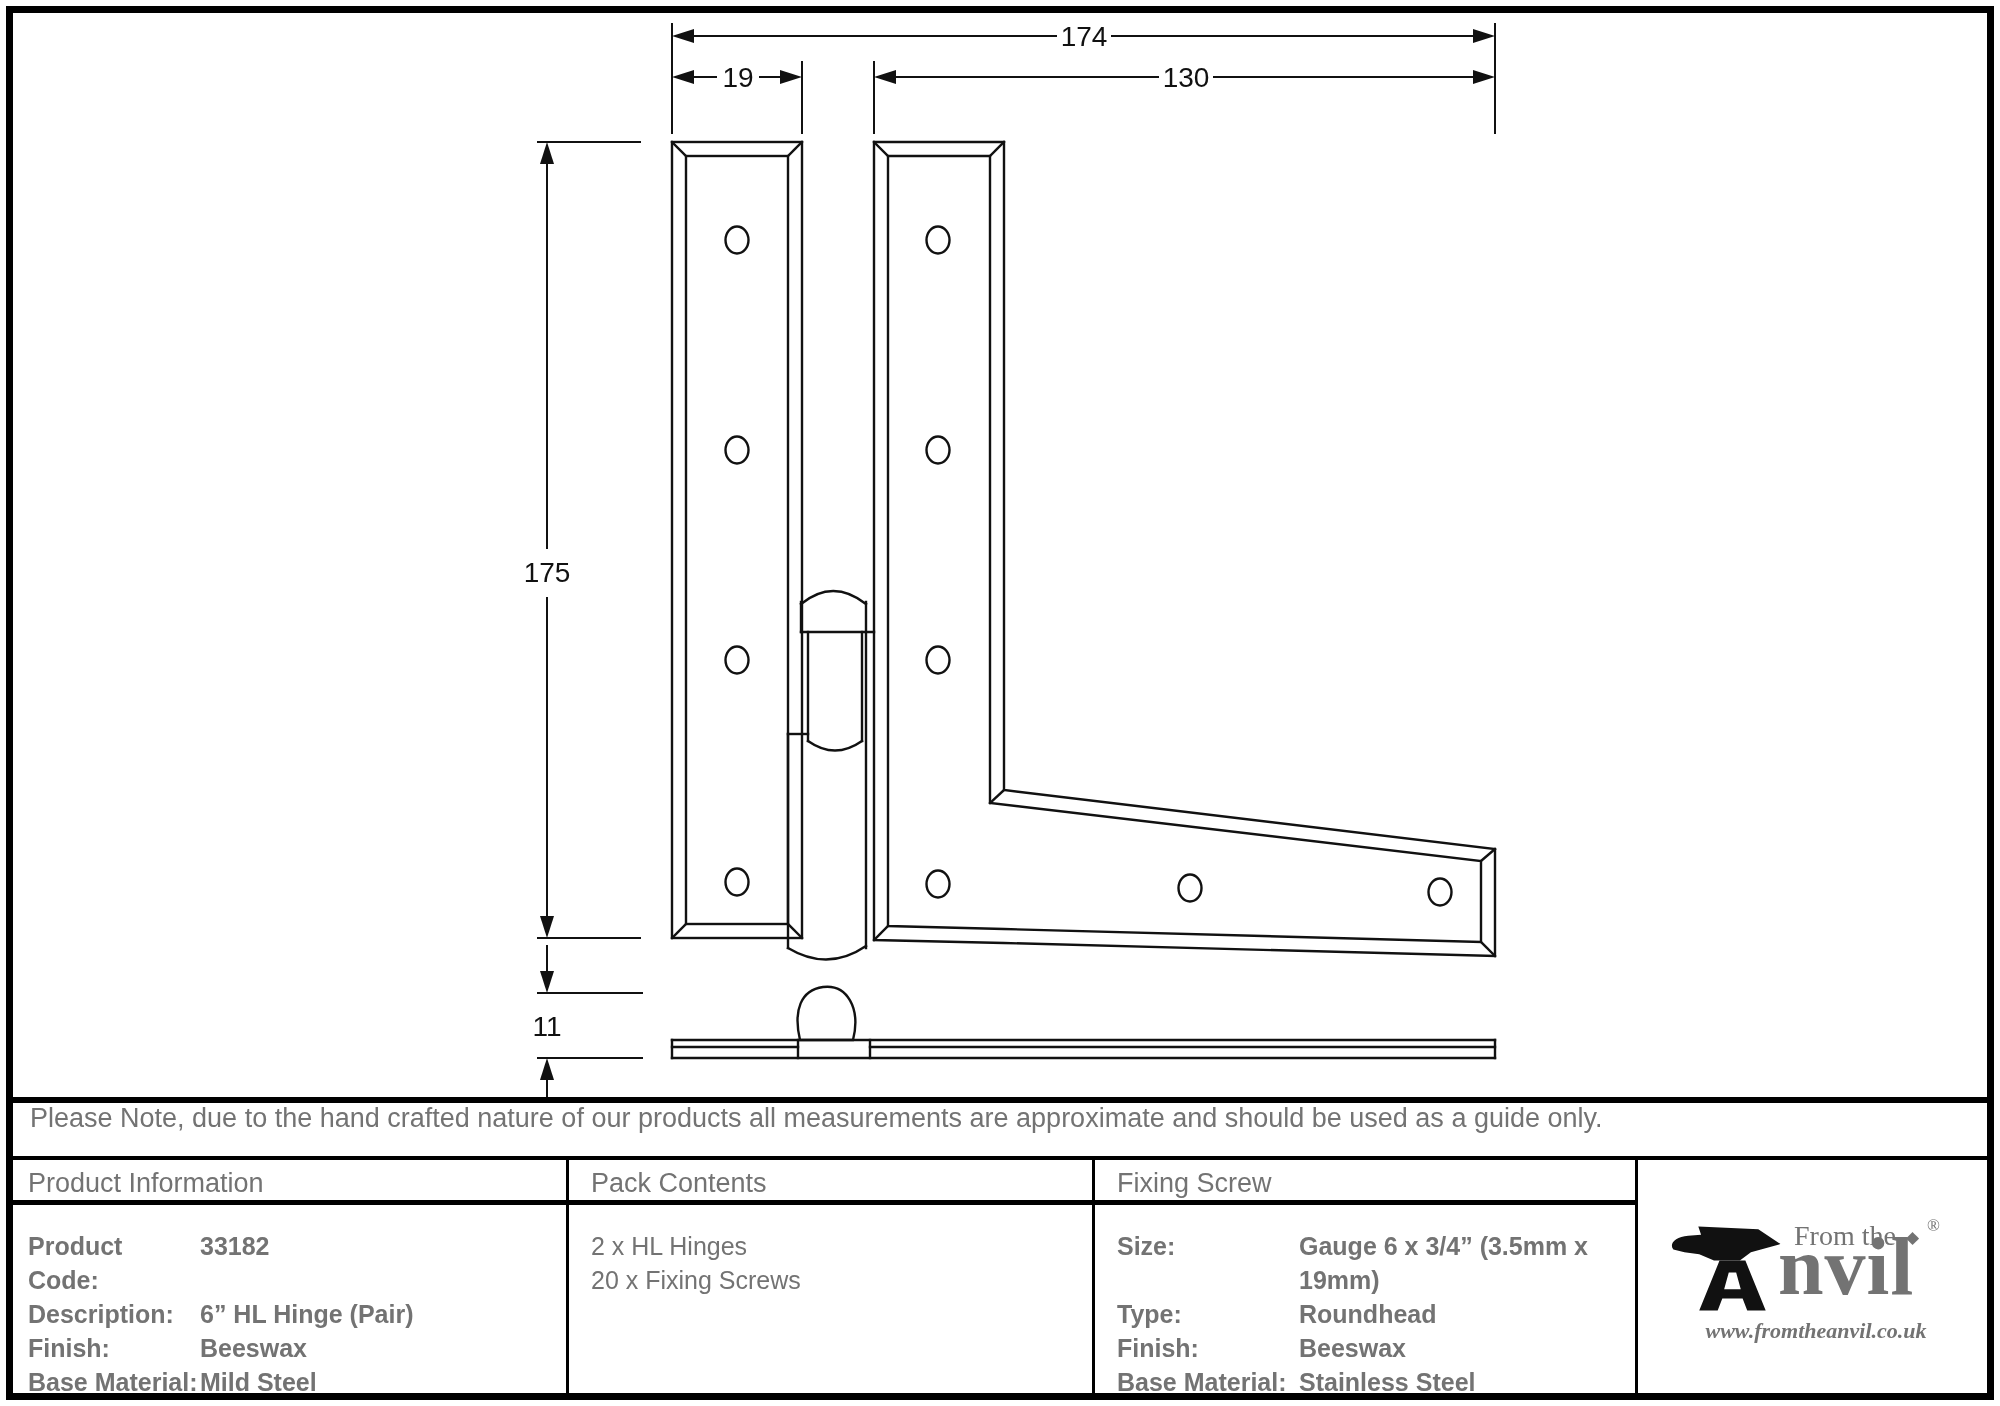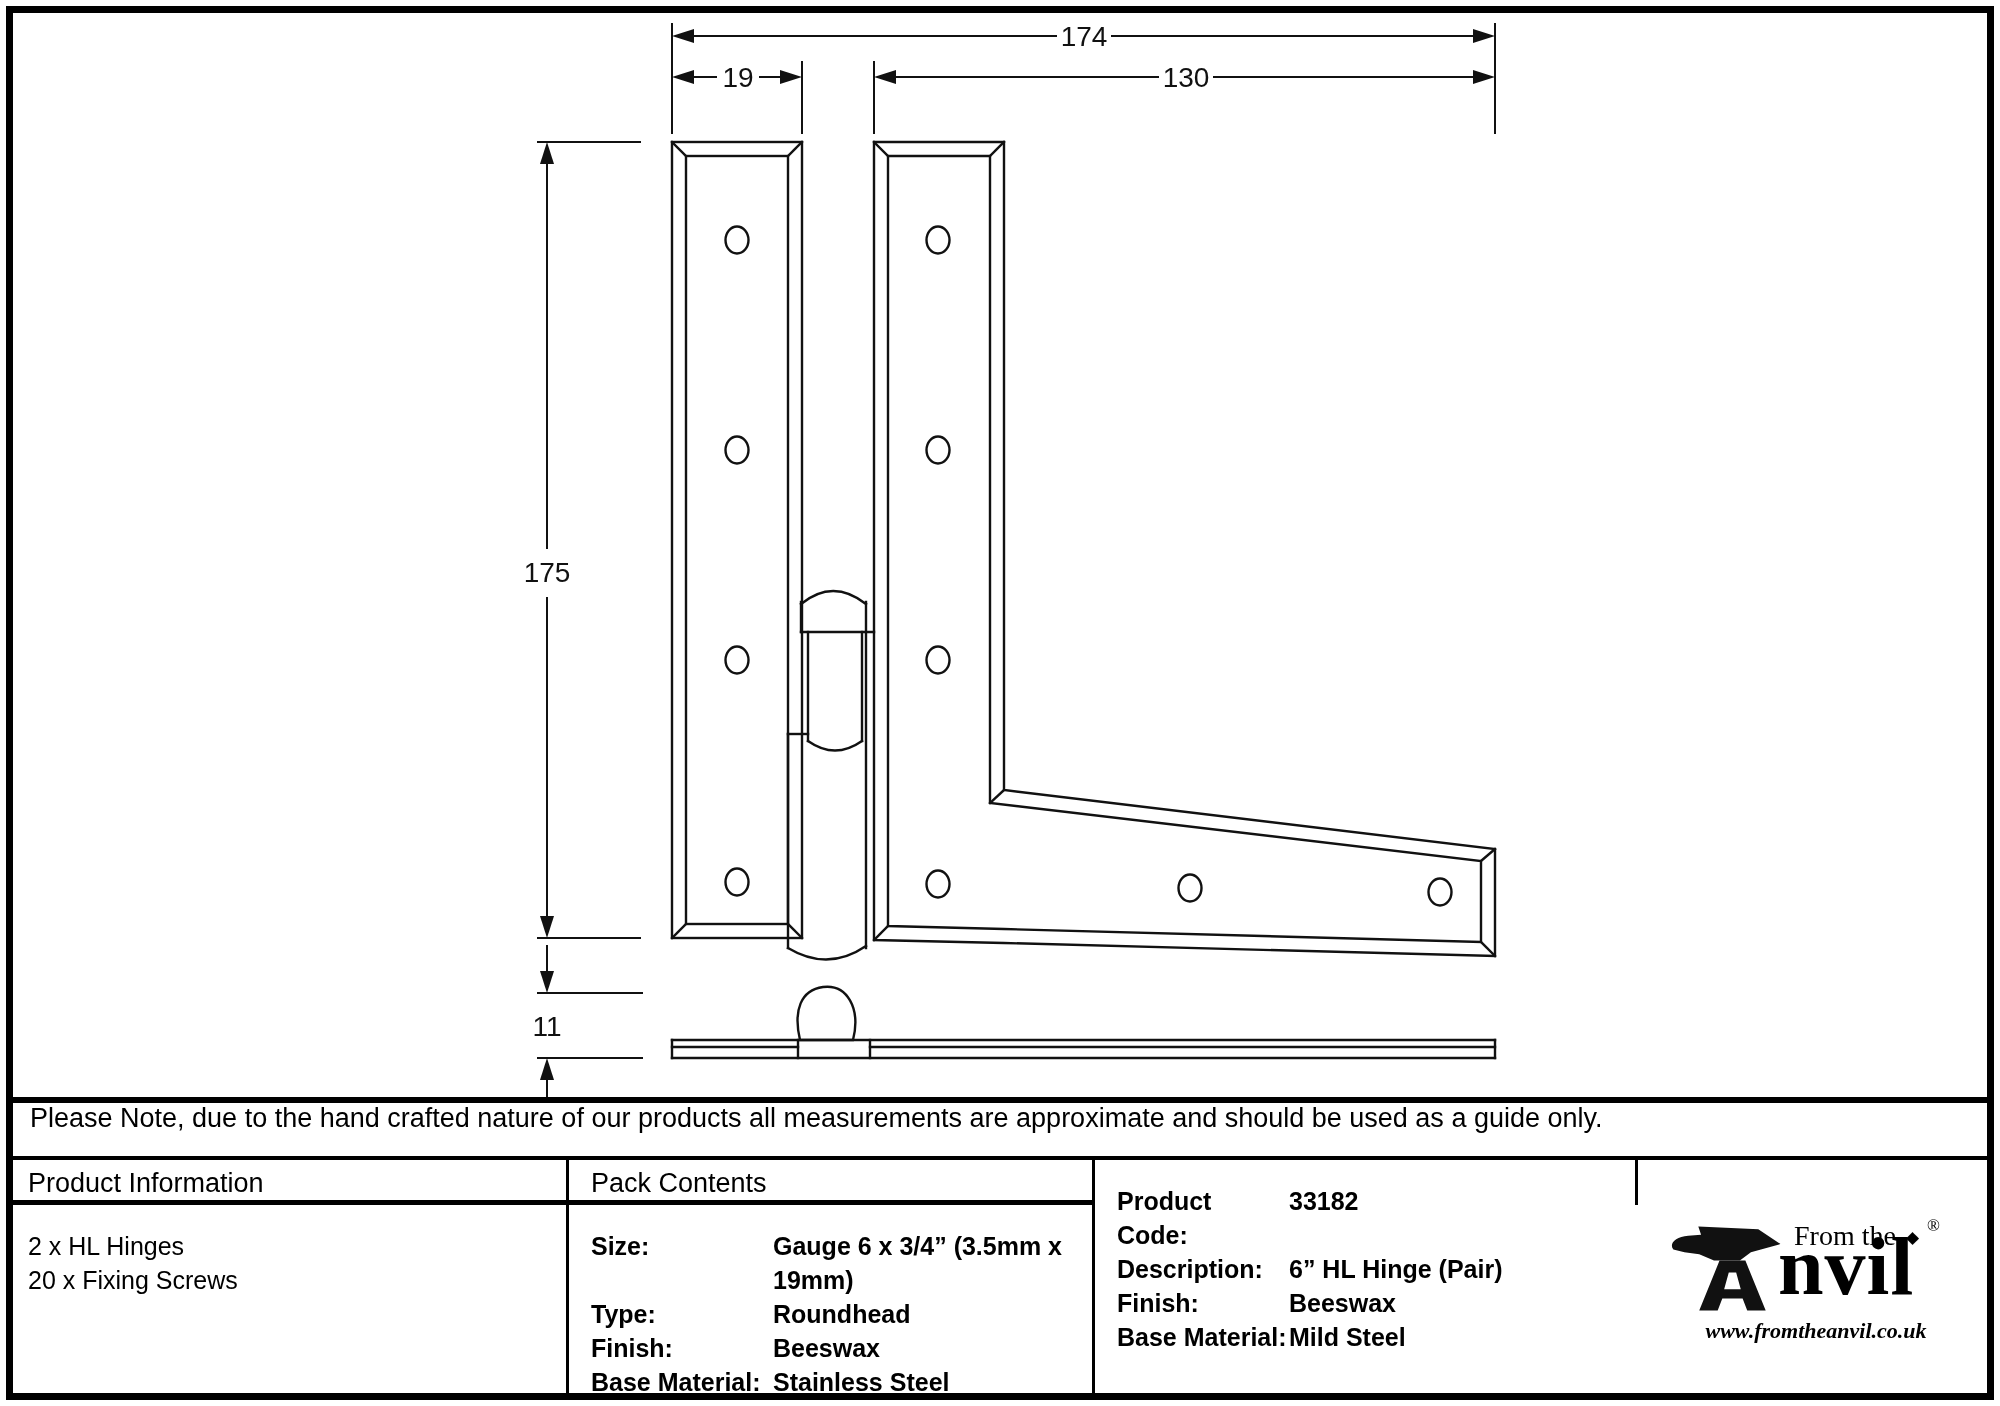--- a/index.html
+++ b/index.html
@@ -1,18 +1,18 @@
 <!DOCTYPE html>
 <html><head>
 <meta charset="utf-8">
 <style>
   html,body { margin:0; padding:0; background:#888; }
   .page {
     position:relative; width:2000px; height:1406px; background:#ffffff;
-    font-family:"Liberation Sans", sans-serif; color:#000000; overflow:hidden;
+    font-family:"Liberation Sans", sans-serif; color:#737373; overflow:hidden;
   }
   .outer-border { position:absolute; inset:6px; border:7px solid #000; pointer-events:none; }
   svg text { font-family:"Liberation Sans", sans-serif; }
 
   .note-bar {
     position:absolute; left:6px; right:6px; top:1097px; height:63px;
     box-sizing:border-box; border-top:6px solid #000; border-bottom:4px solid #000;
     display:flex; align-items:flex-start; padding-left:24px; font-size:27px;
   }
   .spec-table {
@@ -168,20 +168,21 @@
   </svg>
 
   <div class="note-bar">
     <span>Please Note, due to the hand crafted nature of our products all measurements are approximate and should be used as a guide only.</span>
   </div>
 
   <div class="spec-table">
 
     <div class="hcell">Product Information</div>
     <div class="hcell">Pack Contents</div>
+    <div class="hcell">Fixing Screw</div>
 
     <div class="logo-cell">
       <div class="logo">
         <svg class="anvil-glyph" width="120" height="100" viewBox="0 0 130 100">
           <path fill="#111" d="M 8 30 C 3 24 10 16 24 15 L 38 14 L 35 5 L 100 8 L 124 24 L 92 33 L 80 42 L 52 42 L 36 35 L 20 33 Z"></path>
           <path fill="#111" fill-rule="evenodd" d="M 58 42 L 36 96 L 56 96 L 61 83 L 83 83 L 88 96 L 108 96 L 86 42 Z M 68 55 L 76 55 L 81 73 L 63 73 Z"></path>
         </svg>
         <div class="logo-fromthe">
           <span>From the</span><span class="logo-diamond">◆</span><span class="logo-reg">®</span>
         </div>

